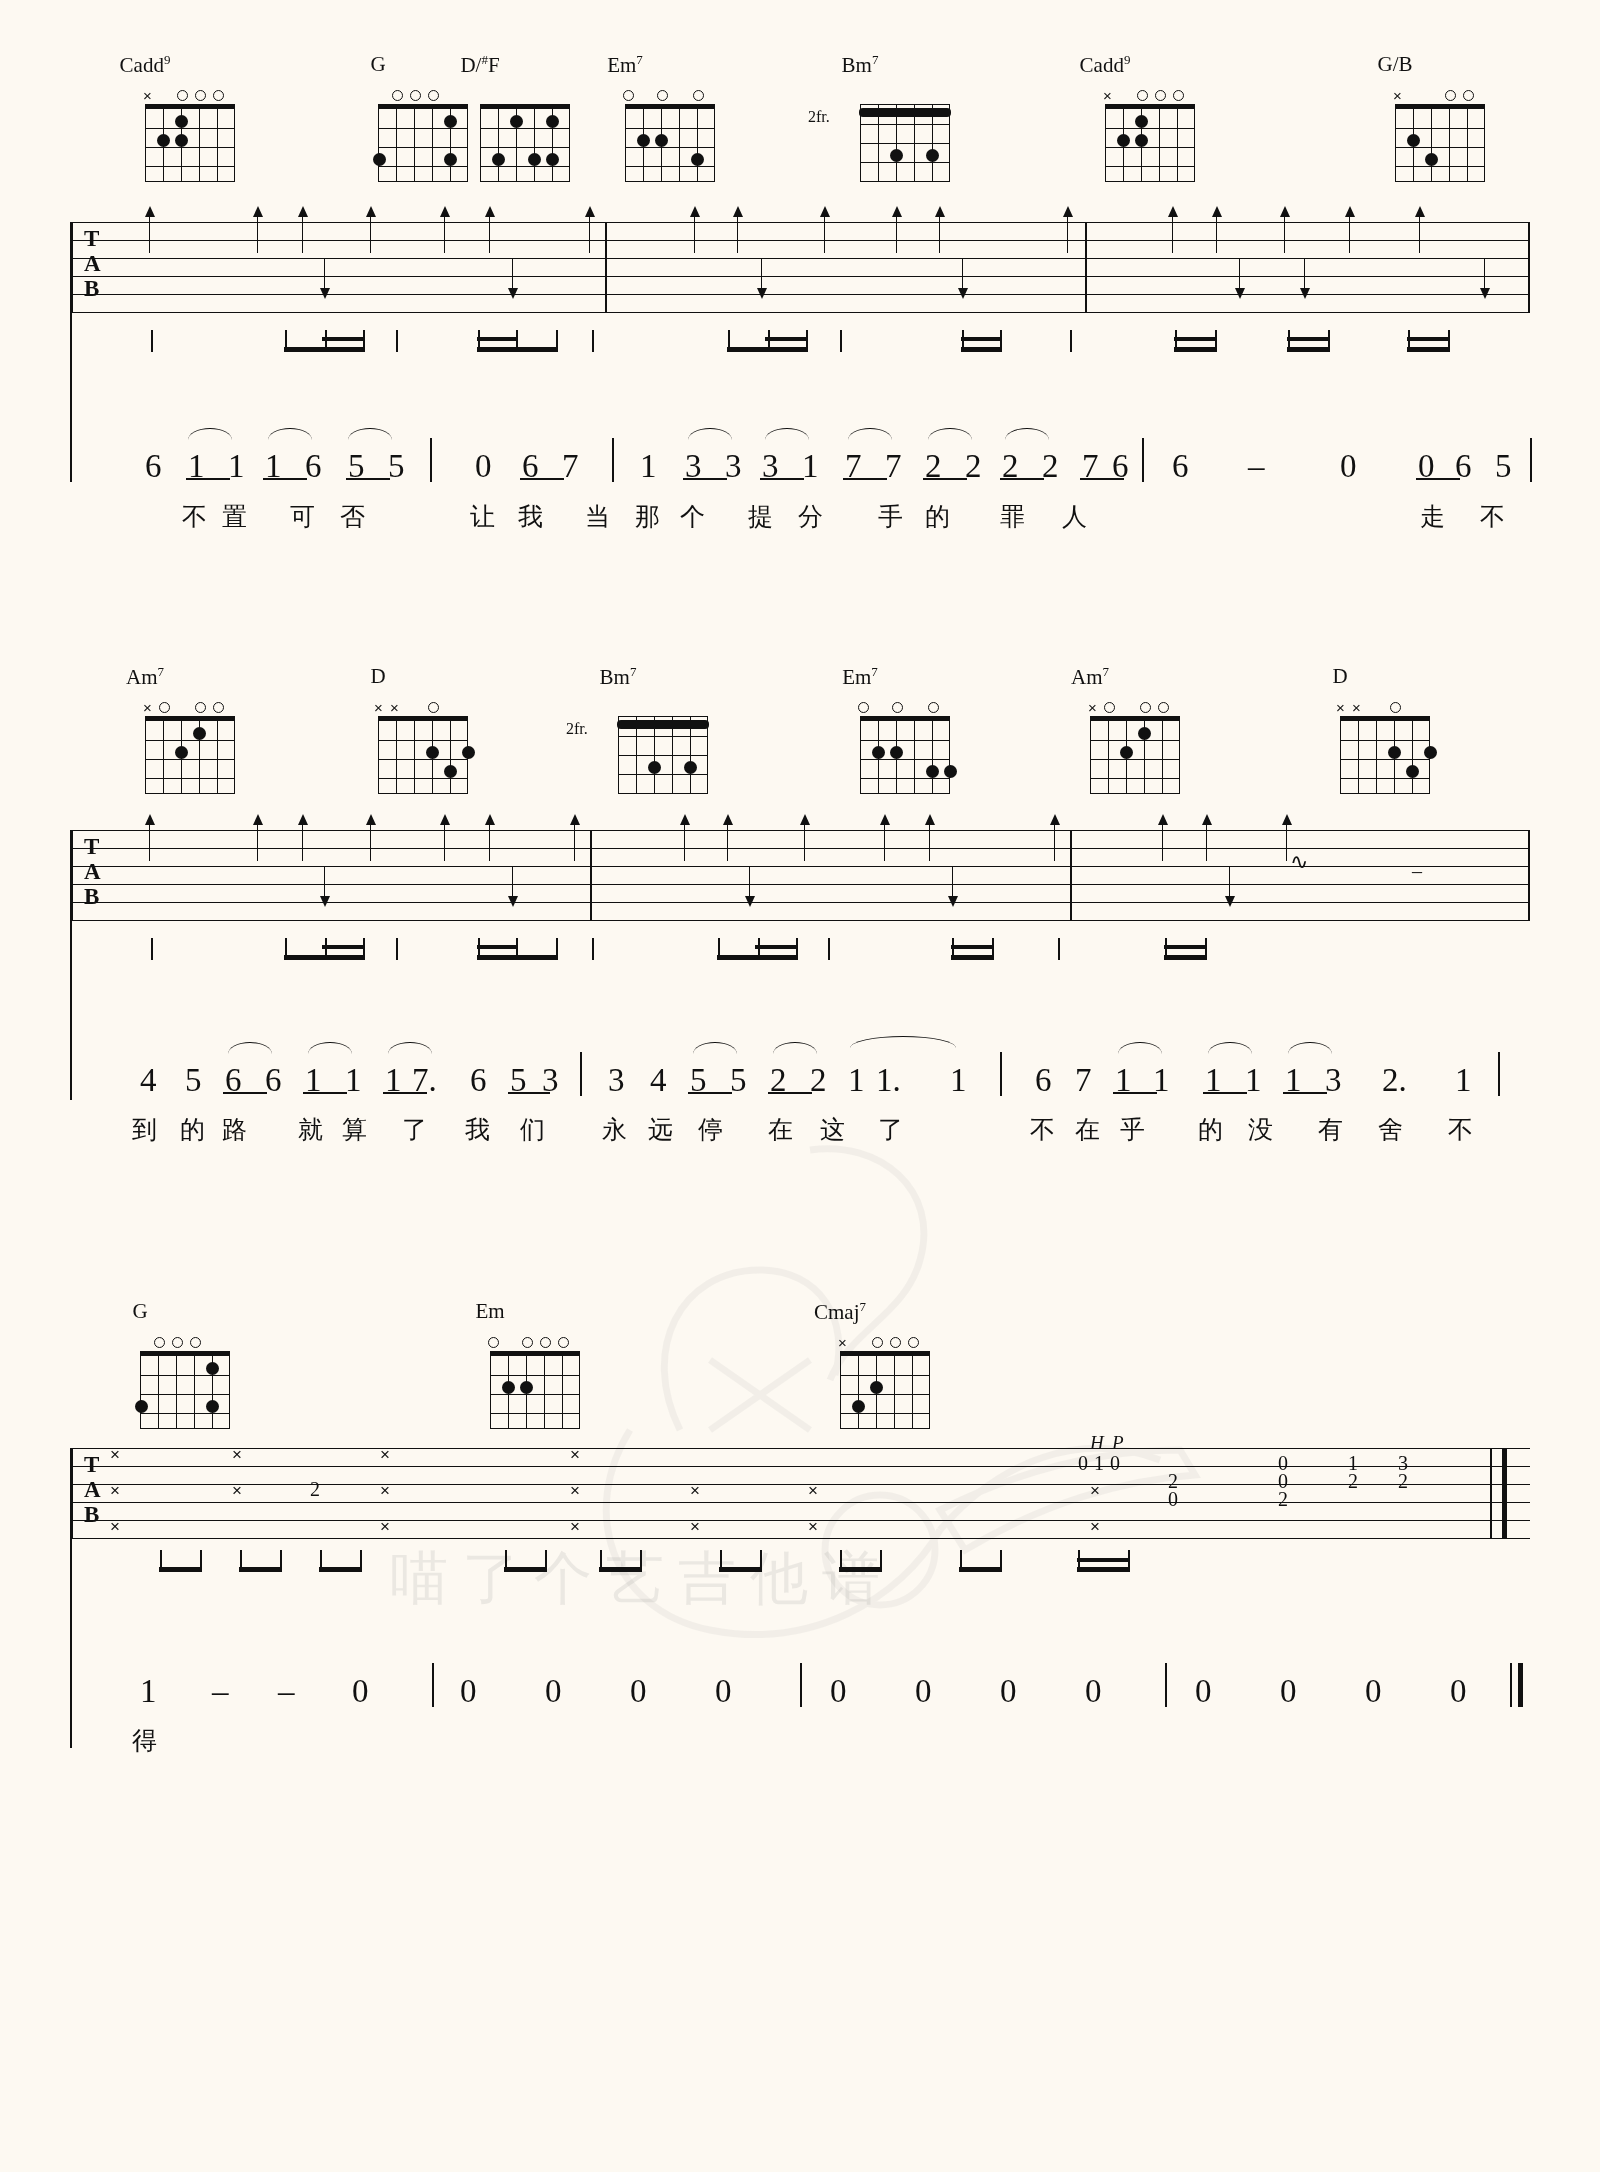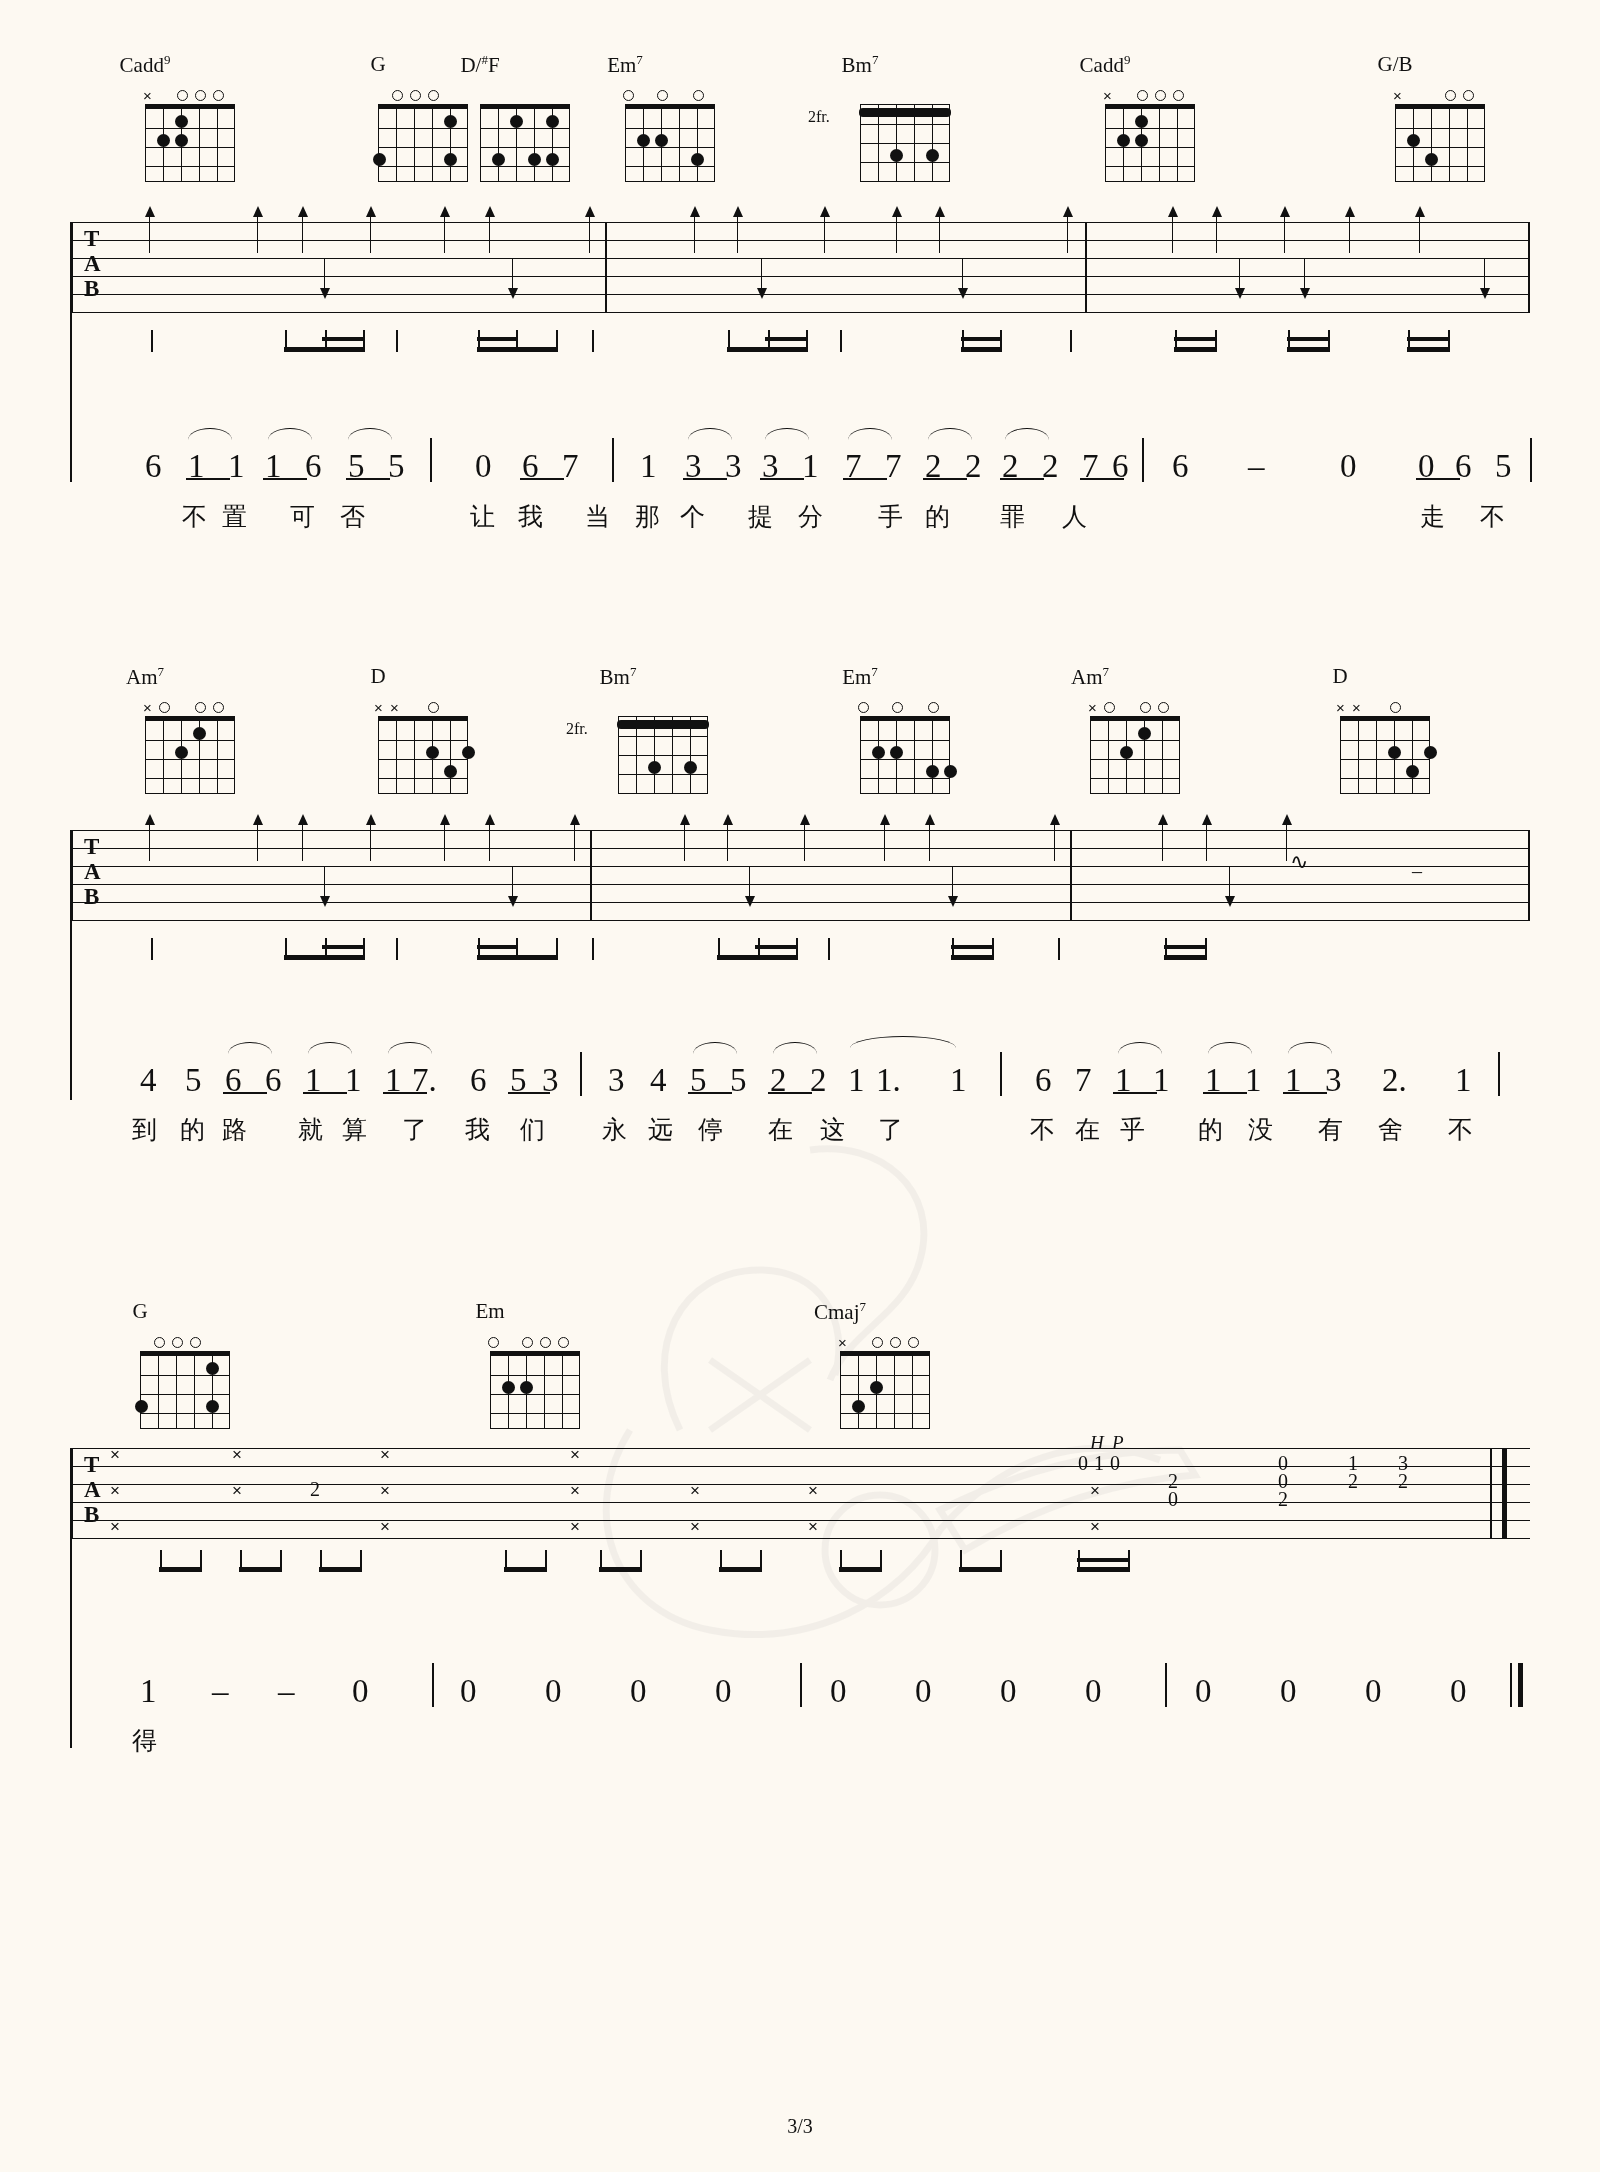--- a/index.html
+++ b/index.html
@@ -100,20 +100,21 @@
     <g fill="none" stroke="#9a9a9a" stroke-width="7">
       <path d="M430 20 C 500 10, 560 60, 540 130 C 525 185, 470 200, 450 250"></path>
       <path d="M300 300 C 260 220, 300 140, 380 140 C 440 140, 470 190, 455 245"></path>
       <path d="M250 300 C 200 380, 230 480, 330 500 C 430 520, 520 470, 560 400"></path>
       <path d="M560 400 C 620 330, 700 300, 780 330"></path>
       <path d="M330 230 L 430 300 M430 230 L 330 300"></path>
       <circle cx="500" cy="420" r="55"></circle>
       <path d="M560 380 C 640 340, 720 320, 800 320 L 815 345 C 740 350, 660 375, 585 420 Z"></path>
     </g>
   </svg>
+  <div class="wm-text2">喵了个艺吉他谱</div>
 
   <div class="chord" style="left:145px;top:78px;">
     <div class="cname">Cadd<sup>9</sup></div>
     <div class="mute" style="left:-2px;top:12px;">×</div>
     <div class="open" style="left:32px;top:12px;"></div>
     <div class="open" style="left:50px;top:12px;"></div>
     <div class="open" style="left:68px;top:12px;"></div>
     <div class="grid nut">
       <div class="vline" style="left:17px;"></div>
         <div class="vline" style="left:35px;"></div>
@@ -882,14 +883,13 @@
     <div class="mel" style="left:1280px;top:1673px;">0</div>
     <div class="mel" style="left:1365px;top:1673px;">0</div>
     <div class="mel" style="left:1450px;top:1673px;">0</div>
     <div class="thinbar" style="left:1510px;top:1663px;height:44px;"></div>
     <div class="endbar" style="left:1518px;top:1663px;height:44px;"></div>
   </div>
   <div>
     <div class="lyric" style="left:132px;top:1724px;">得</div>
   </div>
 
-  <div class="pagenum">3/3</div>
 </div>
 
 </body></html>

